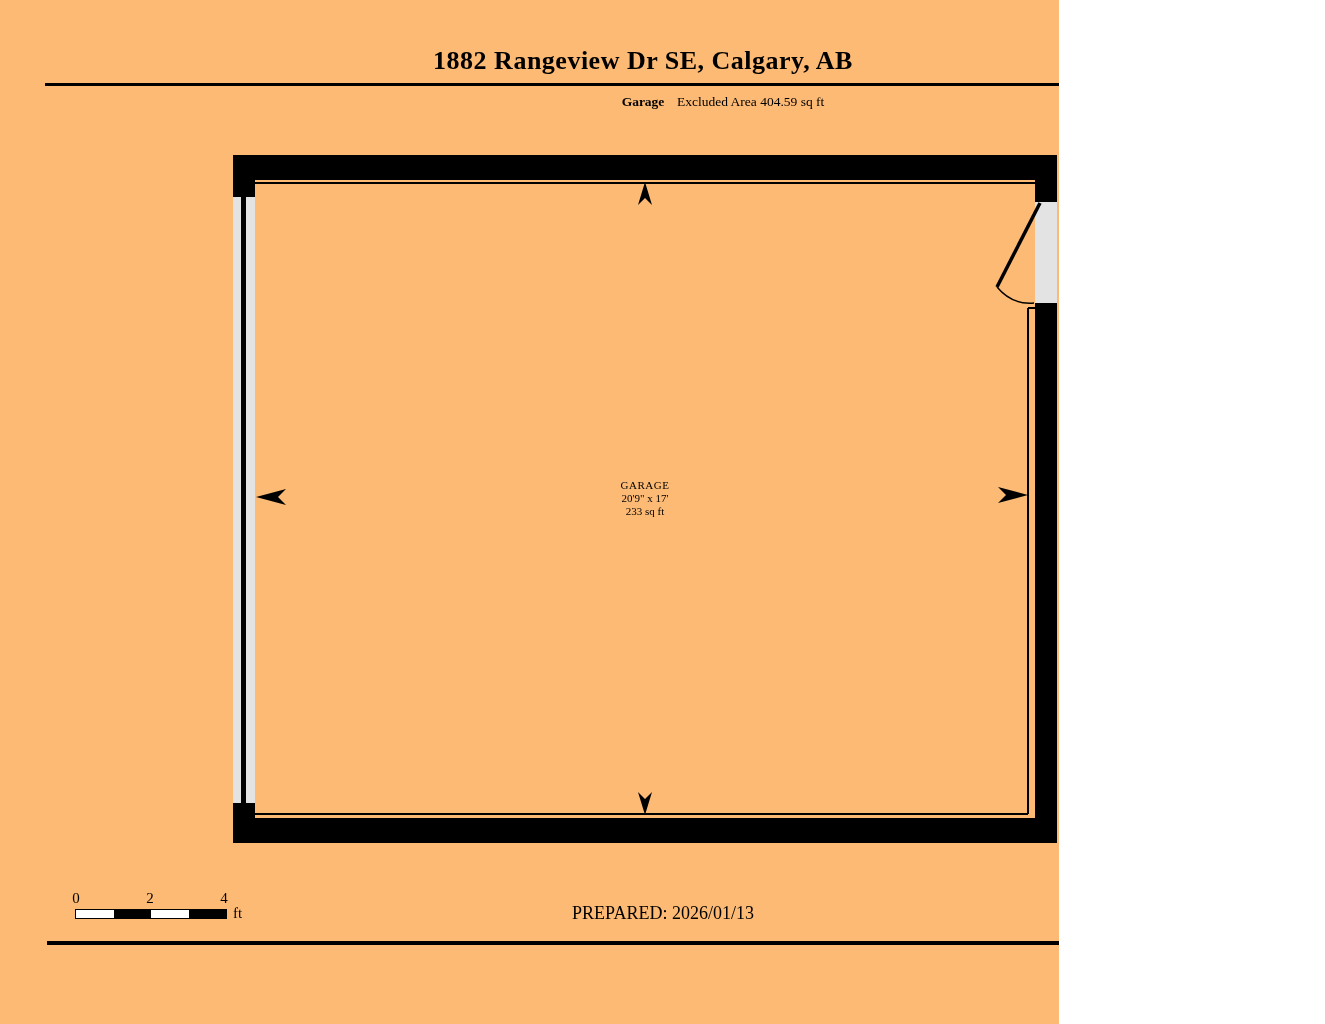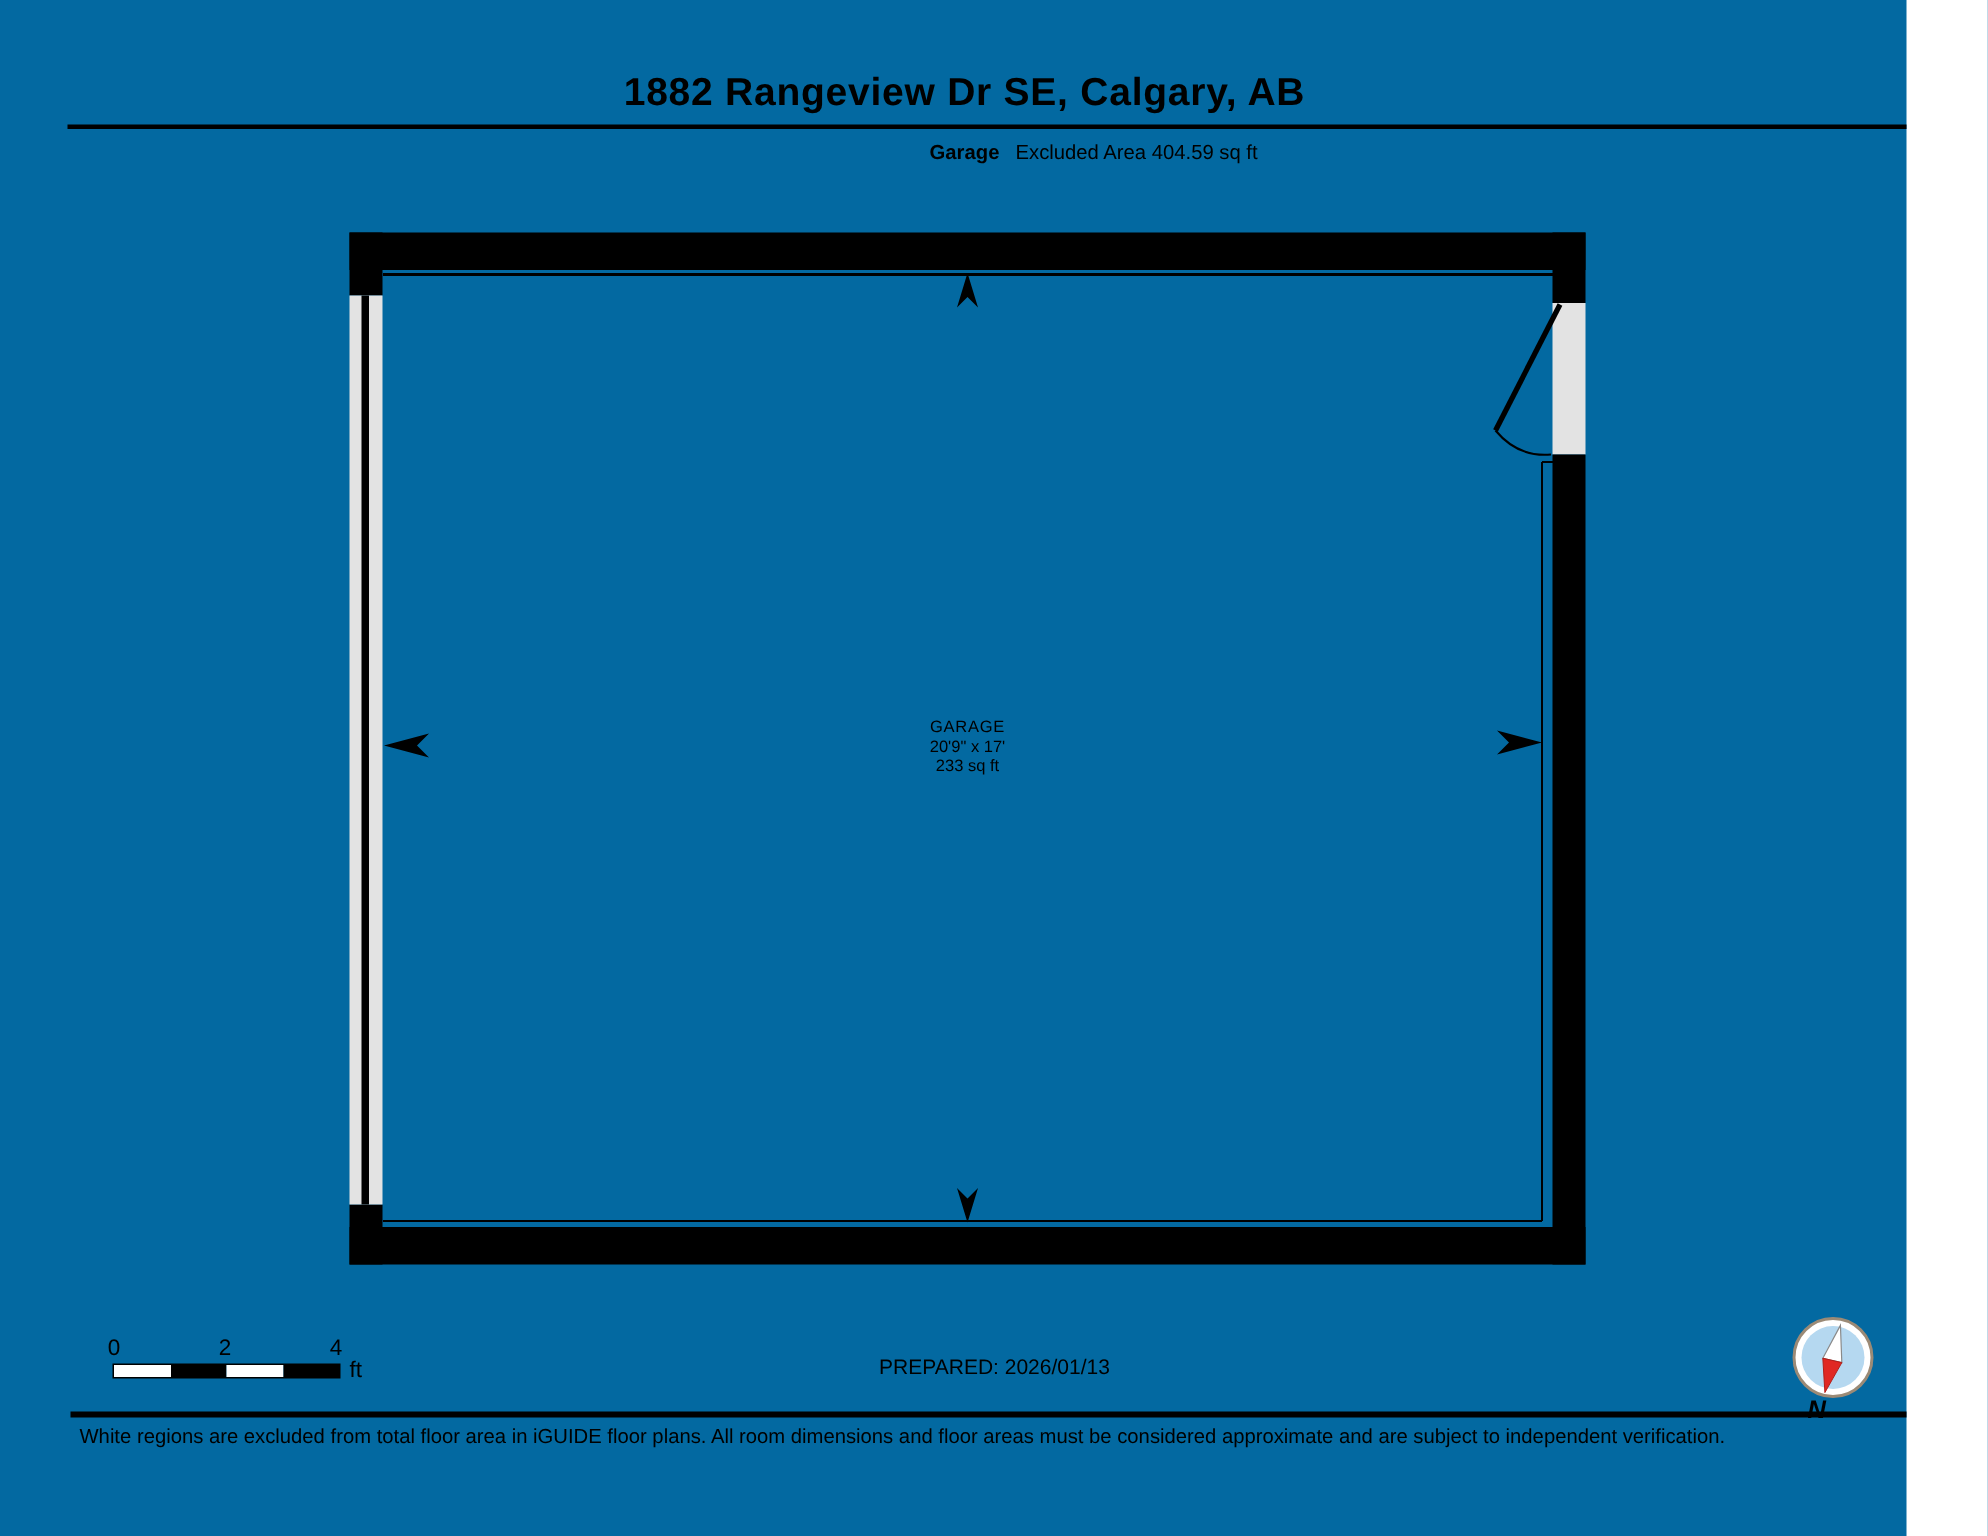--- a/index.html
+++ b/index.html
@@ -1,18 +1,18 @@
 <!DOCTYPE html>
 <html><head>
 <meta charset="utf-8">
 <style>
   html,body { margin:0; padding:0; background:#fff; }
   .page {
-    position:relative; width:1271px; height:1024px; background:#0369a1;
-    font-family:Liberation Sans, sans-serif; color:#000; overflow:hidden;
+    position:relative; width:1059px; height:1024px; background:#fdba74;
+    font-family:Liberation Serif, serif; color:#000; overflow:hidden;
   }
 
   
   .title {
     position:absolute; top:46px; left:643px; transform:translateX(-50%);
     font-size:26px; font-weight:bold; white-space:nowrap; letter-spacing:0.5px;
   }
   .title-rule { position:absolute; left:45px; top:83px; width:1240px; height:3px; background:#000; }
   .floor-label {
     position:absolute; top:94px; left:643px; transform:translateX(-50%);
@@ -48,21 +48,21 @@
   .scale-bar {
     position:absolute; left:75px; top:909px; width:150px; height:8px;
     border:1px solid #000; display:flex;
   }
   .scale-seg { flex:1 1 0; }
   .seg-b { background:#000; } .seg-w { background:#fff; }
   .scale-unit { position:absolute; left:233px; top:905px; font-size:15px;text-align:right; }
 
   .prepared {
     position:absolute; top:903px; left:663px; transform:translateX(-50%);
-    font-size:14px; white-space:nowrap;
+    font-size:18px; white-space:nowrap;
   }
 
   
   .compass { position:absolute; left:1195px; top:878px; width:56px; height:72px; }
   .compass-ring {
     position:absolute; left:0; top:0; width:50px; height:50px; border-radius:50%;
     background:#fff; border:2px solid #9b8a76;
   }
   .compass-inner {
     position:absolute; left:6px; top:6px; width:42px; height:42px; border-radius:50%;
@@ -149,15 +149,14 @@
     <svg class="compass-needle" width="54" height="54" viewBox="0 0 54 54">
       <g transform="rotate(13 27 27)">
         <polygon points="27,5 33.5,29 20.5,29" fill="#ffffff" stroke="#8a8a8a" stroke-width="0.8"></polygon>
         <polygon points="20.5,29 33.5,29 27,51" fill="#e02823" stroke="#b01d18" stroke-width="0.6"></polygon>
       </g>
     </svg>
     <div class="compass-n">N</div>
   </div>
 
   <div class="footer-rule"></div>
-  <div class="disclaimer">White regions are excluded from total floor area in iGUIDE floor plans. All room dimensions and floor areas must be considered approximate and are subject to independent verification.</div>
 
 </div>
 
 </body></html>

